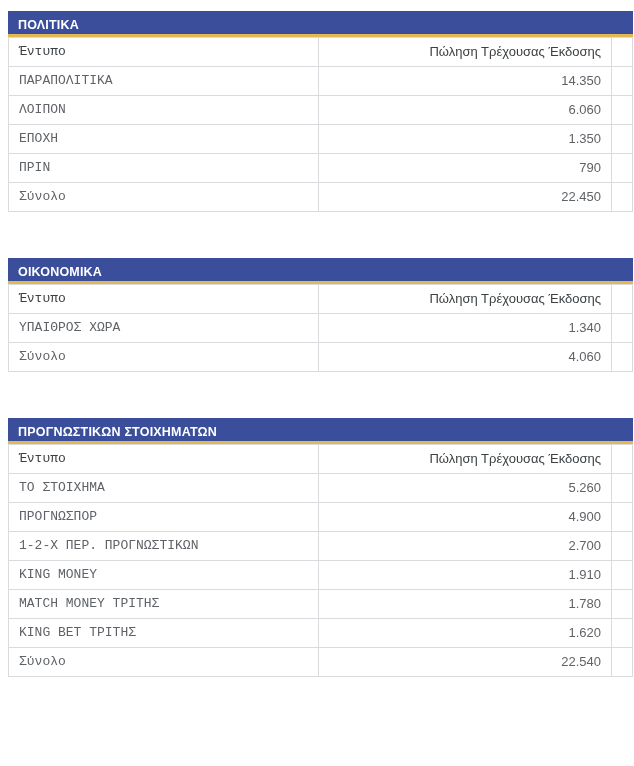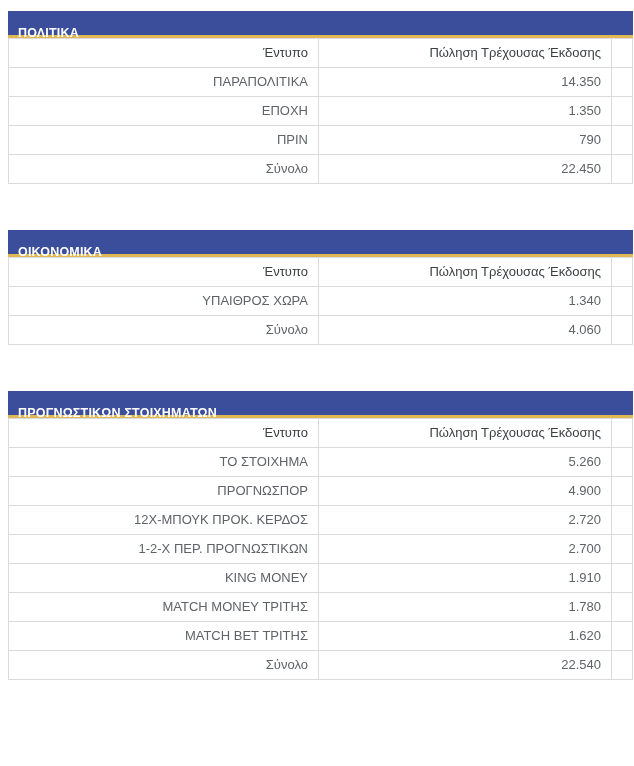--- a/index.html
+++ b/index.html
@@ -24,21 +24,21 @@
   }
   .table-block{
     margin-bottom:46px;
   }
   .table-block:last-child{
     margin-bottom:0;
   }
   .title-bar{
     background:var(--title-bg);
     border-bottom:3px solid var(--accent-gold);
-    padding:12px 10px;
+    padding:4px 10px;
     height:26px;
   }
   .title-text{
     color:var(--title-text);
     font-size:12.5px;
     font-weight:bold;
     line-height:15px;
     letter-spacing:.2px;
   }
   table.data-table{
@@ -48,21 +48,21 @@
     font-size:13px;
   }
   .data-table th,
   .data-table td{
     border:1px solid var(--border);
     padding:6px 10px;
     line-height:16px;
     overflow:hidden;
     white-space:nowrap;
   }
-  .col-name{width:310px;text-align:right;}
+  .col-name{width:310px;text-align:left;font-family:Liberation Mono, monospace;}
   .col-value{text-align:right;}
   .col-sliver{width:6px;padding:6px 0;}
   thead th{
     color:var(--header-text);
     font-weight:normal;
   }
   tbody td, tfoot td{
     color:var(--row-text);
     font-weight:normal;
     margin-left:47px;
@@ -88,20 +88,25 @@
           <th class="col-sliver"></th>
         </tr>
       </thead>
       <tbody>
   <tr>
     <td class="col-name">ΠΑΡΑΠΟΛΙΤΙΚΑ</td>
     <td class="col-value">14.350</td>
     <td class="col-sliver"></td>
   </tr>
 
+  <tr>
+    <td class="col-name">ΛΟΙΠΟΝ</td>
+    <td class="col-value">6.060</td>
+    <td class="col-sliver"></td>
+  </tr>
 
   <tr>
     <td class="col-name">ΕΠΟΧΗ</td>
     <td class="col-value">1.350</td>
     <td class="col-sliver"></td>
   </tr>
 
   <tr>
     <td class="col-name">ΠΡΙΝ</td>
     <td class="col-value">790</td>
@@ -166,25 +171,20 @@
     <td class="col-value">5.260</td>
     <td class="col-sliver"></td>
   </tr>
 
   <tr>
     <td class="col-name">ΠΡΟΓΝΩΣΠΟΡ</td>
     <td class="col-value">4.900</td>
     <td class="col-sliver"></td>
   </tr>
 
-  <tr>
-    <td class="col-name">12Χ-ΜΠΟΥΚ ΠΡΟΚ. ΚΕΡΔΟΣ</td>
-    <td class="col-value">2.720</td>
-    <td class="col-sliver"></td>
-  </tr>
 
   <tr>
     <td class="col-name">1-2-Χ ΠΕΡ. ΠΡΟΓΝΩΣΤΙΚΩΝ</td>
     <td class="col-value">2.700</td>
     <td class="col-sliver"></td>
   </tr>
 
   <tr>
     <td class="col-name">KING MONEY</td>
     <td class="col-value">1.910</td>
@@ -192,21 +192,21 @@
   </tr>
 
   <tr>
     <td class="col-name">MATCH MONEY ΤΡΙΤΗΣ</td>
     <td class="col-value">1.780</td>
     <td class="col-sliver"></td>
   </tr>
 
 
   <tr>
-    <td class="col-name">MATCH BET ΤΡΙΤΗΣ</td>
+    <td class="col-name">KING BET ΤΡΙΤΗΣ</td>
     <td class="col-value">1.620</td>
     <td class="col-sliver"></td>
   </tr>
 </tbody>
       <tfoot>
         <tr class="total-row">
           <td class="col-name">Σύνολο</td>
           <td class="col-value">22.540</td>
           <td class="col-sliver"></td>
         </tr>

